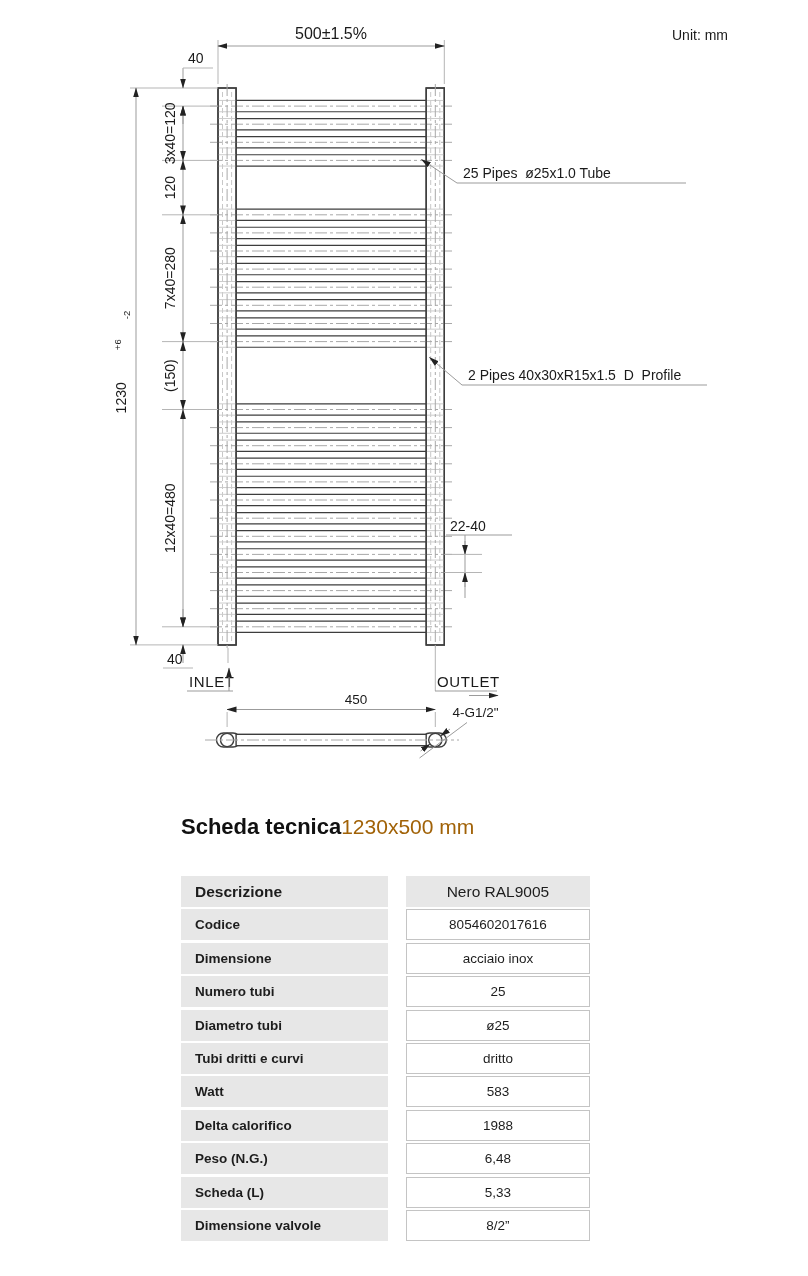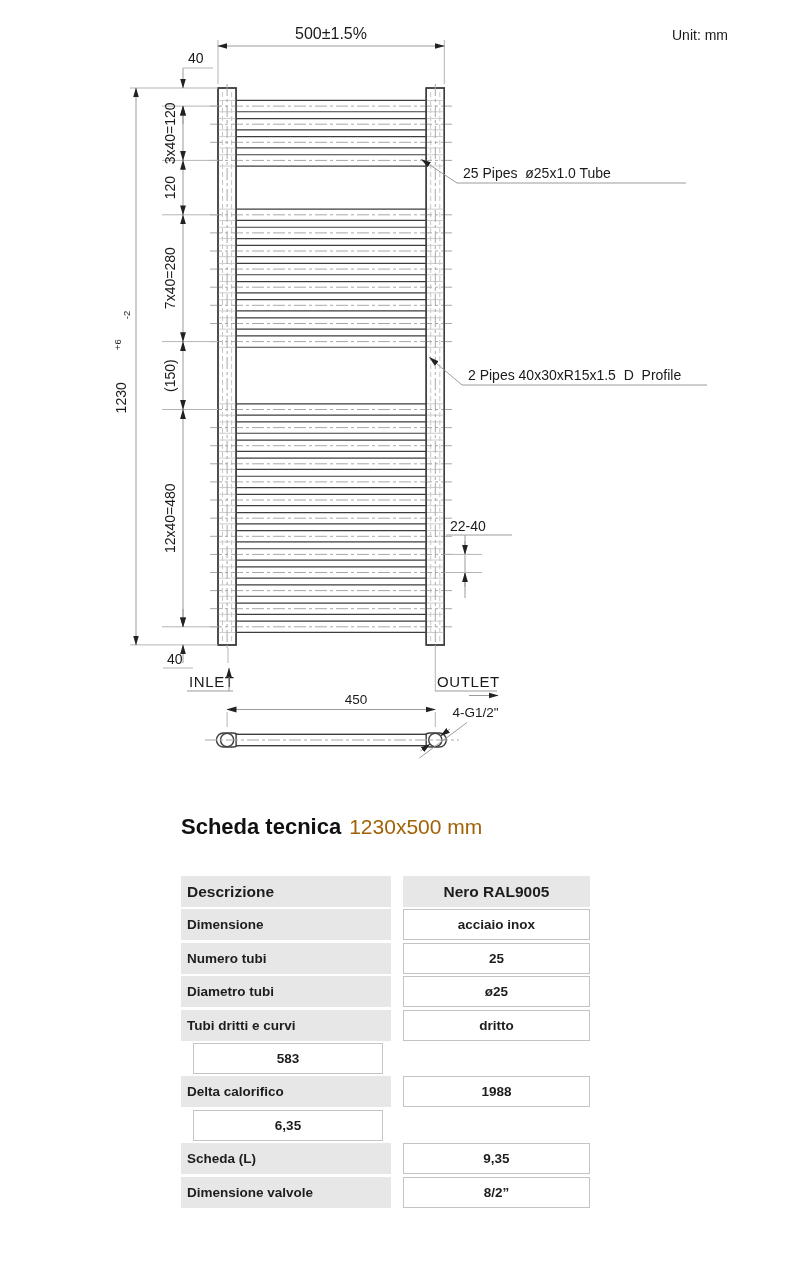--- a/index.html
+++ b/index.html
@@ -15,29 +15,29 @@
   .t9{font-size:9.5px}
   .ls{letter-spacing:.6px}
   .outline{fill:#fff;stroke:#3d3d3d;stroke-width:1.4}
   .dark{stroke:#3d3d3d;stroke-width:1.2}
   .dim{stroke:#9b9b9b;stroke-width:1;fill:none}
   .ext{stroke:#b5b5b5;stroke-width:1}
   .hid{stroke:#cccccc;stroke-width:1}
   .center{stroke:#a8a8a8;stroke-width:1;stroke-dasharray:12 3 3 3}
   .dash{stroke:#c8c8c8;stroke-width:1;stroke-dasharray:5 3}
   .sheet{position:absolute;left:181px;top:814px;width:409px}
-  .sheet-head{display:flex;align-items:baseline;gap:8px}
+  .sheet-head{display:flex;align-items:baseline;gap:0}
   .sheet-title{font-size:22px;font-weight:bold;color:#111}
   .sheet-sub{font-size:21px;color:#a16207}
   .spec-table{margin-top:36px}
   .trow{display:flex;height:31px;margin-bottom:2.4px}
-  .tc-label{width:213px;background:#e7e7e7;display:flex;align-items:center;padding-left:6px;
+  .tc-label{width:213px;background:#e7e7e7;display:flex;align-items:center;padding-left:14px;
             font-size:13.5px;font-weight:bold;color:#1d1d1d}
-  .tc-value{width:190px;margin-left:12px;background:#fff;border:1px solid #c4c4c4;display:flex;
-            align-items:center;justify-content:center;font-size:13.5px;font-weight:bold;color:#1d1d1d}
+  .tc-value{width:190px;margin-left:18px;background:#fff;border:1px solid #c4c4c4;display:flex;
+            align-items:center;justify-content:center;font-size:13.5px;font-weight:normal;color:#1d1d1d}
   .thead .tc-label{font-size:15.5px}
   .thead .tc-value{background:#e7e7e7;border:none;font-size:15.5px}
 </style>
 </head>
 <body>
 
 <div class="page">
 
   <svg id="drawing" width="808" height="800" viewBox="0 0 808 800">
     <defs>
@@ -348,48 +348,54 @@
       <span class="sheet-title">Scheda tecnica</span>
       <span class="sheet-sub">1230x500 mm</span>
     </div>
     <div class="spec-table">
       <div class="trow thead">
         <div class="tc-label">Descrizione</div>
         <div class="tc-value">Nero RAL9005</div>
       </div>
       <div>
           <div class="trow">
+            <div class="tc-label">Codice</div>
+            <div class="tc-value">8054602017616</div>
+          </div>
+          <div class="trow">
             <div class="tc-label">Dimensione</div>
             <div class="tc-value">acciaio inox</div>
           </div>
           <div class="trow">
             <div class="tc-label">Numero tubi</div>
             <div class="tc-value">25</div>
           </div>
           <div class="trow">
             <div class="tc-label">Diametro tubi</div>
             <div class="tc-value">ø25</div>
           </div>
           <div class="trow">
             <div class="tc-label">Tubi dritti e curvi</div>
             <div class="tc-value">dritto</div>
           </div>
           <div class="trow">
+            <div class="tc-label">Watt</div>
             <div class="tc-value">583</div>
           </div>
           <div class="trow">
             <div class="tc-label">Delta calorifico</div>
             <div class="tc-value">1988</div>
           </div>
           <div class="trow">
-            <div class="tc-value">6,35</div>
+            <div class="tc-label">Peso (N.G.)</div>
+            <div class="tc-value">6,48</div>
           </div>
           <div class="trow">
             <div class="tc-label">Scheda (L)</div>
-            <div class="tc-value">9,35</div>
+            <div class="tc-value">5,33</div>
           </div>
           <div class="trow">
             <div class="tc-label">Dimensione valvole</div>
             <div class="tc-value">8/2”</div>
           </div>
         </div>
     </div>
   </div>
 </div>
 

